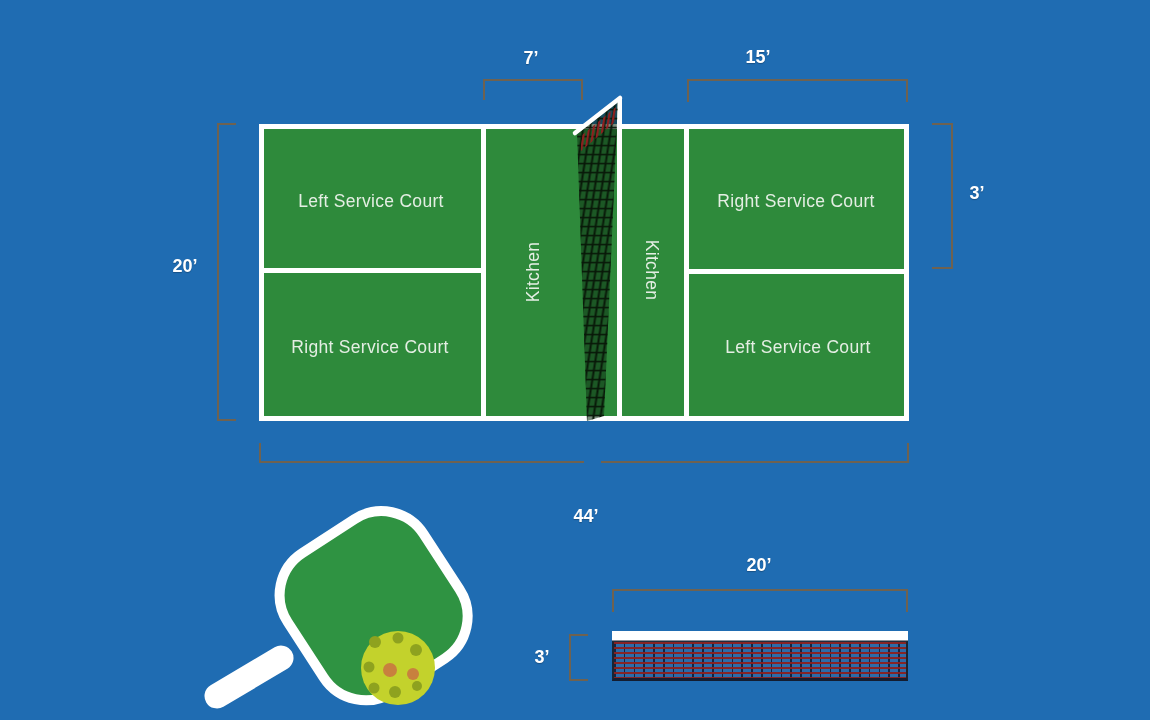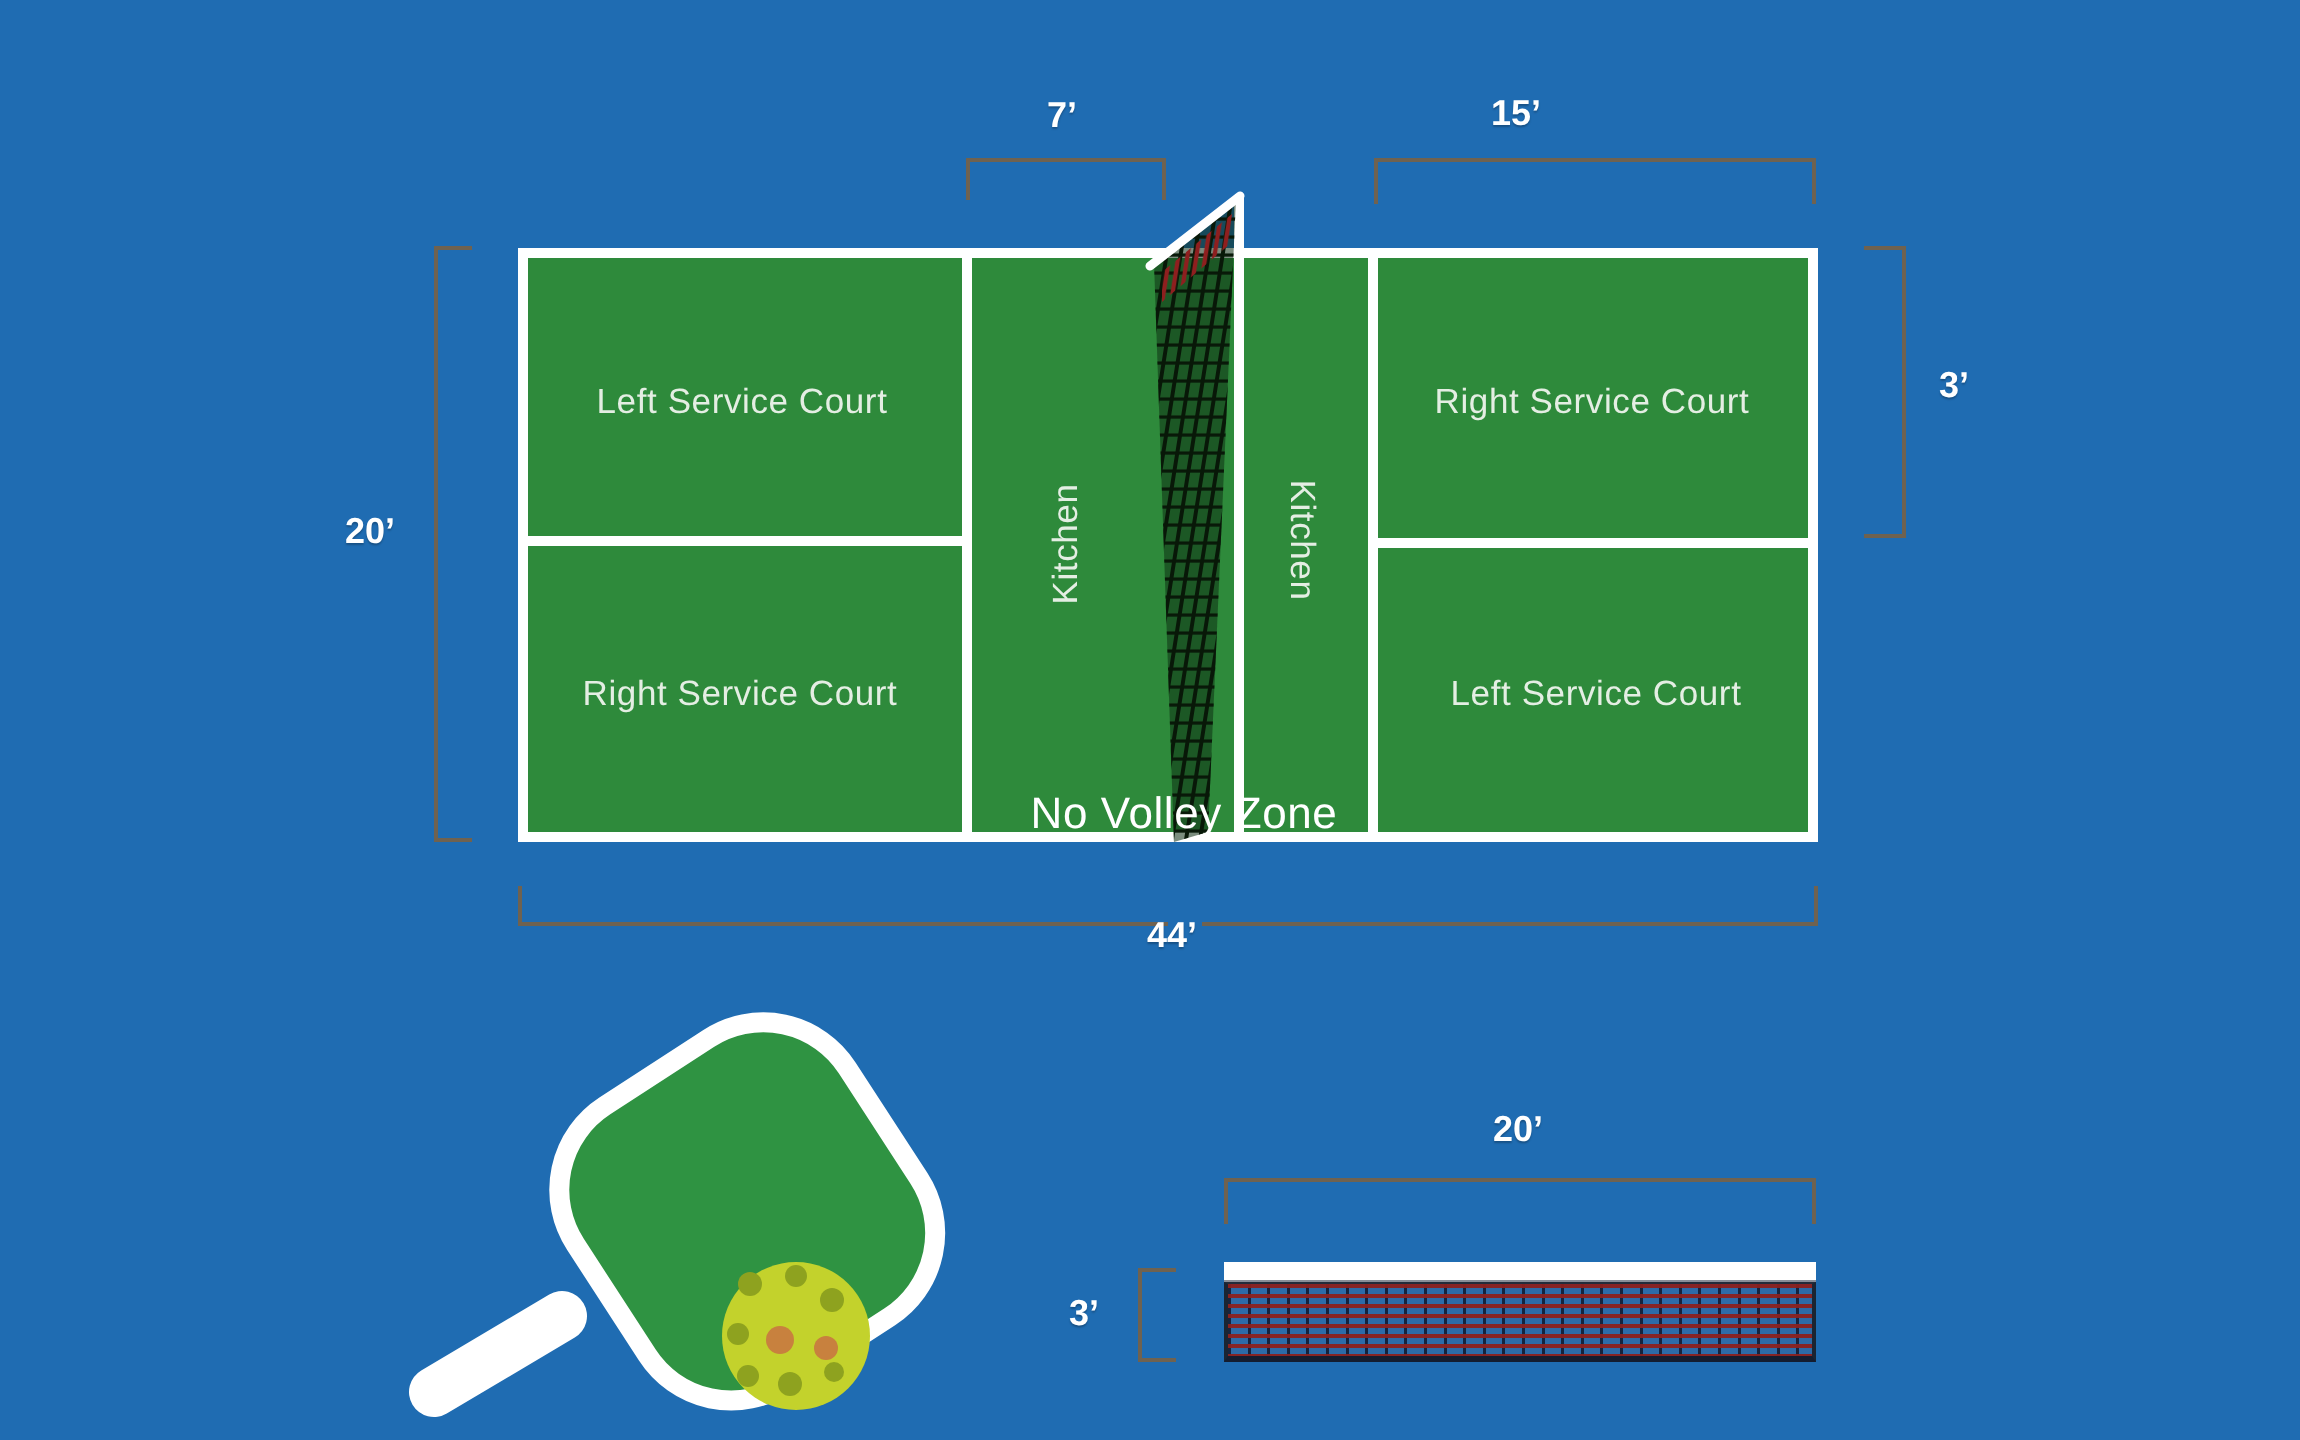--- a/index.html
+++ b/index.html
@@ -99,36 +99,35 @@
     <polygon points="581,136 616,107 615,122 581,151" fill="url(#nred)"></polygon>
     <line x1="575" y1="133" x2="620" y2="98" stroke="#ffffff" stroke-width="4.5" stroke-linecap="round"></line>
   </svg>
 
   <div class="court-label" style="left:371px;top:201px;">Left Service Court</div>
   <div class="court-label" style="left:370px;top:347px;">Right Service Court</div>
   <div class="court-label" style="left:796px;top:201px;">Right Service Court</div>
   <div class="court-label" style="left:798px;top:347px;">Left Service Court</div>
   <div class="court-label kitchen-label-left" style="left:533px;top:272px;">Kitchen</div>
   <div class="court-label kitchen-label-right" style="left:651px;top:270px;">Kitchen</div>
-  <div class="nvz-label" style="left:592px;top:407px;">No Volley Zone</div>
 
   <div class="bracket bk b7"></div>
   <div class="bracket bk b15"></div>
   <div class="bracket bk b10"></div>
   <div class="bracket bk b20"></div>
   <div class="bracket bk b44a"></div>
   <div class="bracket bk b44b"></div>
   <div class="bracket bk b20n"></div>
   <div class="bracket bk b3"></div>
 
   <div class="dim-label" style="left:531px;top:58px;">7’</div>
   <div class="dim-label" style="left:758px;top:57px;">15’</div>
   <div class="dim-label" style="left:977px;top:193px;">3’</div>
   <div class="dim-label" style="left:185px;top:266px;">20’</div>
-  <div class="dim-label" style="left:586px;top:468px;">44’</div>
+  <div class="dim-label" style="left:586px;top:516px;">44’</div>
   <div class="dim-label" style="left:759px;top:565px;">20’</div>
   <div class="dim-label" style="left:542px;top:657px;">3’</div>
 
   <div class="abs netfront-band"></div>
   <div class="abs netfront-mesh"></div>
 
   <svg class="overlay-svg" style="left:185px;top:500px;" width="310" height="220" viewBox="0 0 310 220">
 
     <line x1="32" y1="196" x2="96" y2="158" stroke="#ffffff" stroke-width="25" stroke-linecap="round"></line>
 

